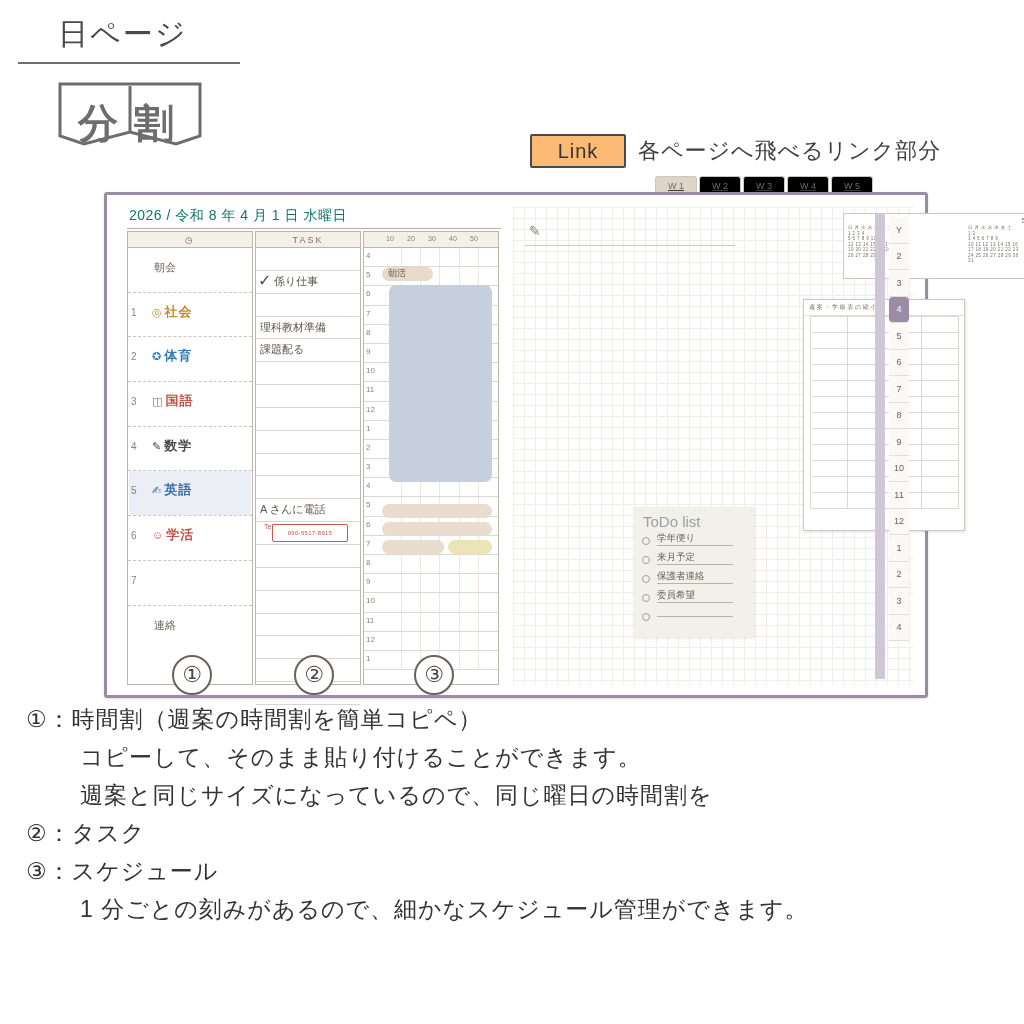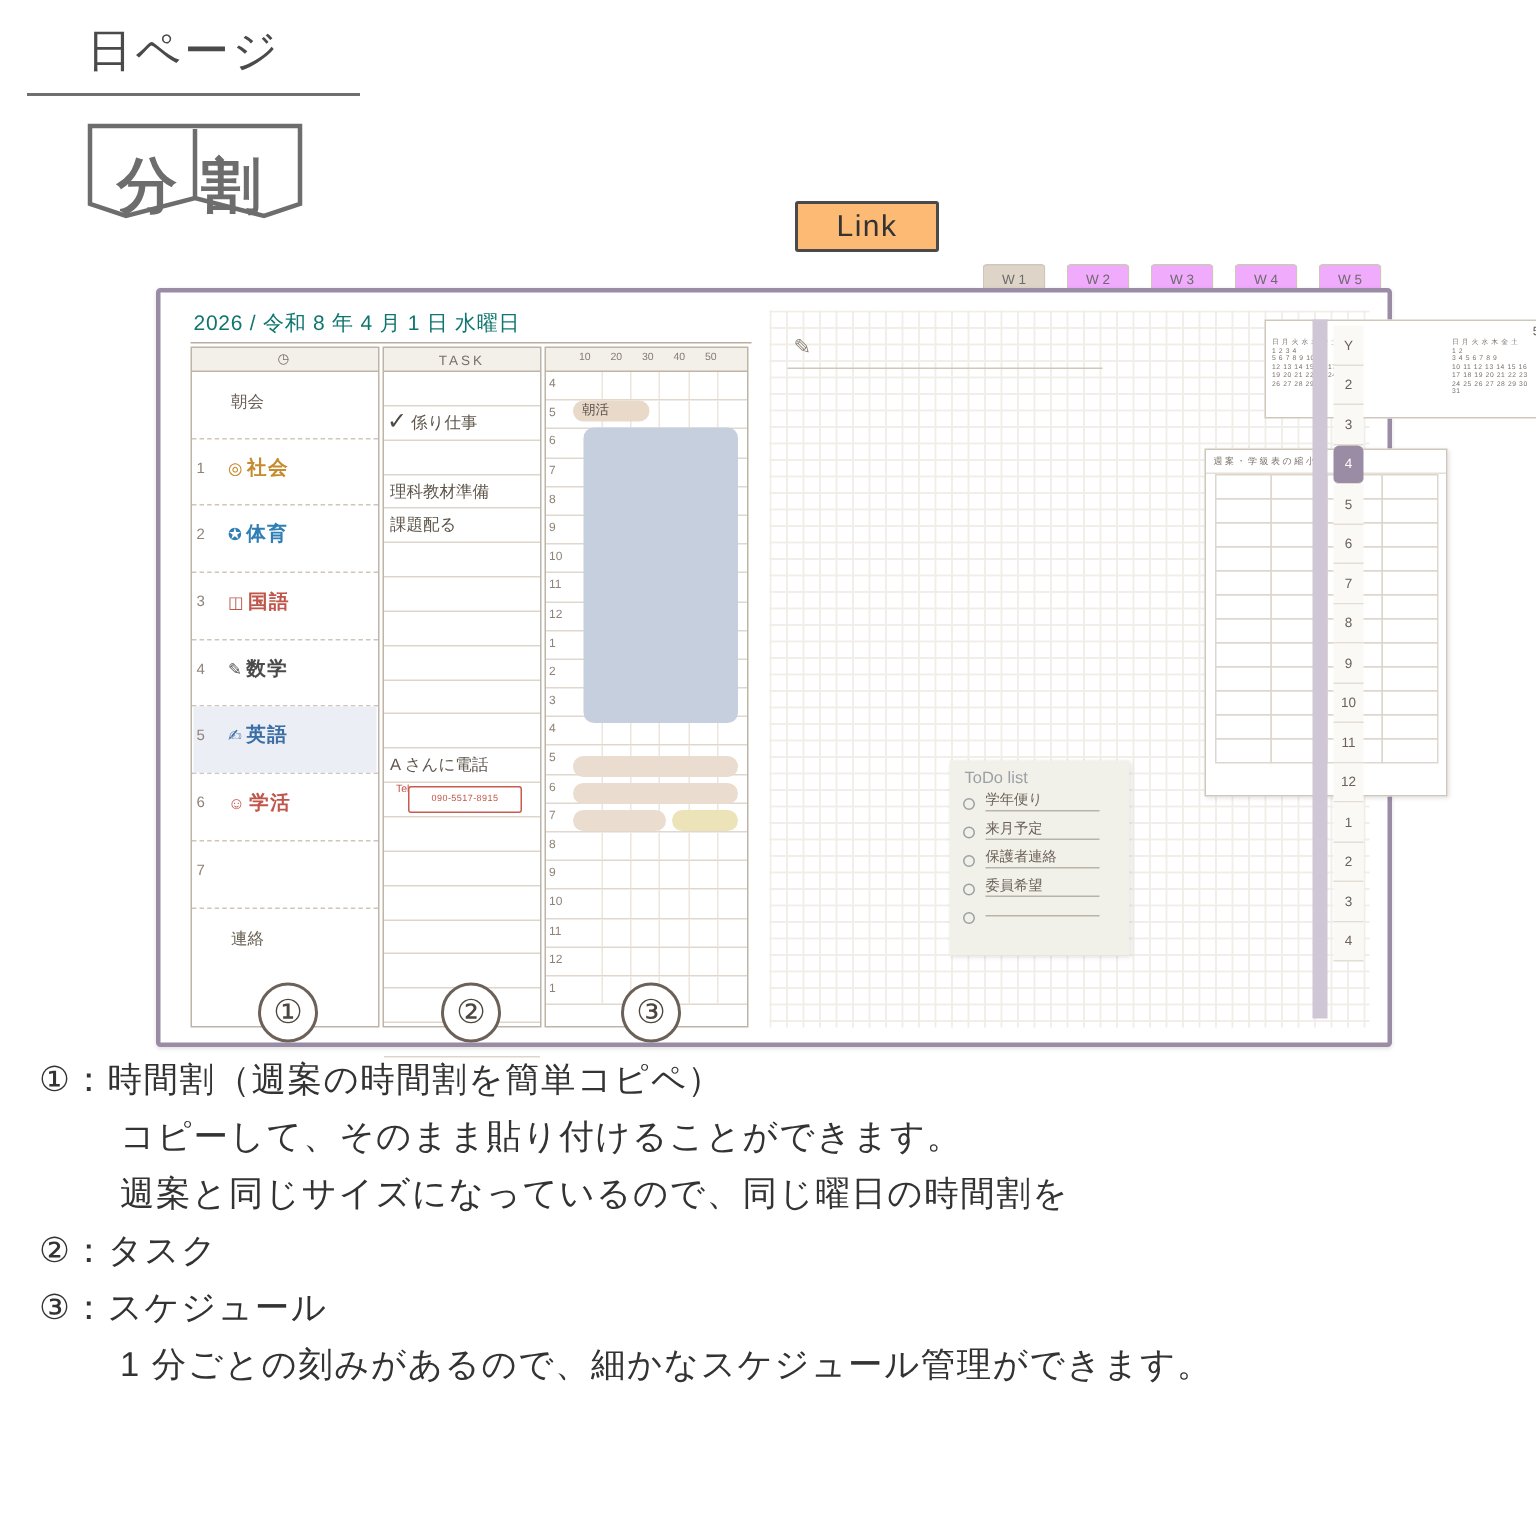--- a/index.html
+++ b/index.html
@@ -45,23 +45,23 @@
   .spread{
     position:absolute;left:104px;top:192px;width:818px;height:500px;
     background:#ffffff;
     border:3px solid #9b8ca6;
     border-radius:3px;
     box-shadow:0 1px 3px rgba(0,0,0,.12);
   }
   .spread-inner{position:absolute;inset:4px;background:#fff;}
 
   
-  .wtabs{position:absolute;left:655px;top:176px;display:flex;gap:14px;}
+  .wtabs{position:absolute;left:655px;top:176px;display:flex;gap:2px;text-decoration:underline;}
   .wtab{
-    width:40px;height:17px;background:#f0abfc;border:1px solid #cfc6bb;
+    width:40px;height:17px;background:#000000;border:1px solid #cfc6bb;
     border-bottom:none;border-radius:3px 3px 0 0;
     font-size:9px;color:#6b6b6b;display:flex;align-items:center;justify-content:center;
   }
   .wtab.on{background:#ded5c8;}
 
   
   .lp{position:absolute;left:10px;top:8px;width:386px;height:478px;}
   .lp-head{
     position:absolute;left:8px;top:0px;font-size:14px;color:#0f766e;letter-spacing:.5px;
     white-space:nowrap;
@@ -137,21 +137,21 @@
     border:1px solid #cfc7bc;box-shadow:1px 1px 3px rgba(0,0,0,.12);
   }
   .thumb .tt{font-size:6px;color:#7a7068;padding:3px 5px;border-bottom:1px solid #e6e0d8;}
   .thumb .tb{position:absolute;left:6px;right:6px;top:16px;bottom:12px;}
   .thumb .tb .cell{position:absolute;border:1px solid #ded7ce;}
 
   .todo{
     position:absolute;left:120px;top:300px;width:120px;height:130px;background:#f2f1e9;
     box-shadow:1px 1px 3px rgba(0,0,0,.12);
   }
-  .todo .tl{font-size:11px;color:#9aa0a6;padding:6px 0 2px 10px;}
+  .todo .tl{font-size:15px;color:#9aa0a6;padding:6px 0 2px 10px;}
   .todo .ti{position:relative;height:19px;padding-left:24px;font-size:9.5px;color:#6b6158;}
   .todo .ti::before{content:"";position:absolute;left:9px;top:5px;width:6px;height:6px;border:1px solid #9aa0a6;border-radius:50%;}
   .todo .ti u{text-decoration:none;border-bottom:1px solid #b9b3a8;display:inline-block;min-width:76px;}
 
   
   .idx{position:absolute;right:4px;top:10px;width:20px;}
   .idx div{
     height:25.5px;font-size:9px;color:#6b6158;display:flex;align-items:center;justify-content:center;
     border-bottom:1px solid #e3ddd4;background:#fbf9f6;
   }
@@ -180,20 +180,21 @@
   <div class="badge">
     <svg width="148" height="70" viewBox="0 0 148 70">
       <path d="M4 4 L144 4 L144 56 L120 64 L74 52 L28 64 L4 56 Z" fill="#ffffff" stroke="#6d6d6d" stroke-width="3"></path>
       <line x1="74" y1="6" x2="74" y2="52" stroke="#6d6d6d" stroke-width="3"></line>
     </svg>
     <span class="b1">分</span>
     <span class="b2">割</span>
   </div>
 
   <div class="link-box">Link</div>
+  <div class="link-note">各ページへ飛べるリンク部分</div>
 
   <div class="wtabs">
     <div class="wtab on">W 1</div>
     <div class="wtab">W 2</div>
     <div class="wtab">W 3</div>
     <div class="wtab">W 4</div>
     <div class="wtab">W 5</div>
   </div>
 
   <div class="spread">

